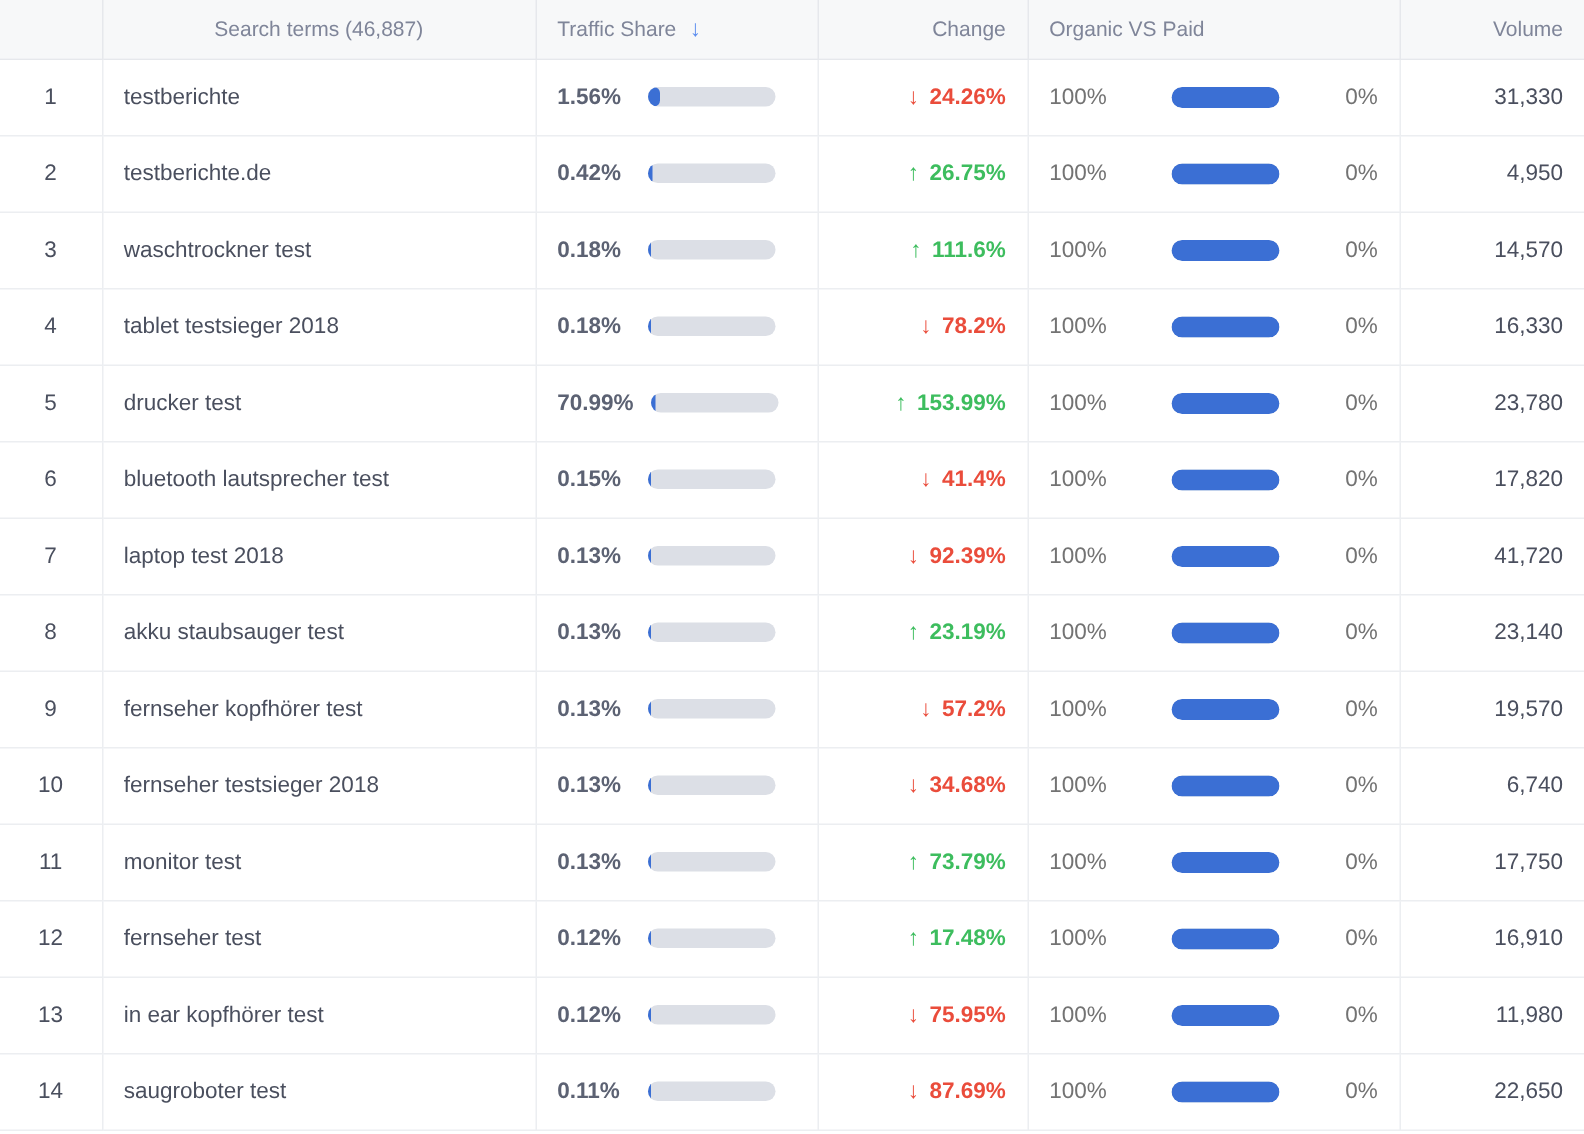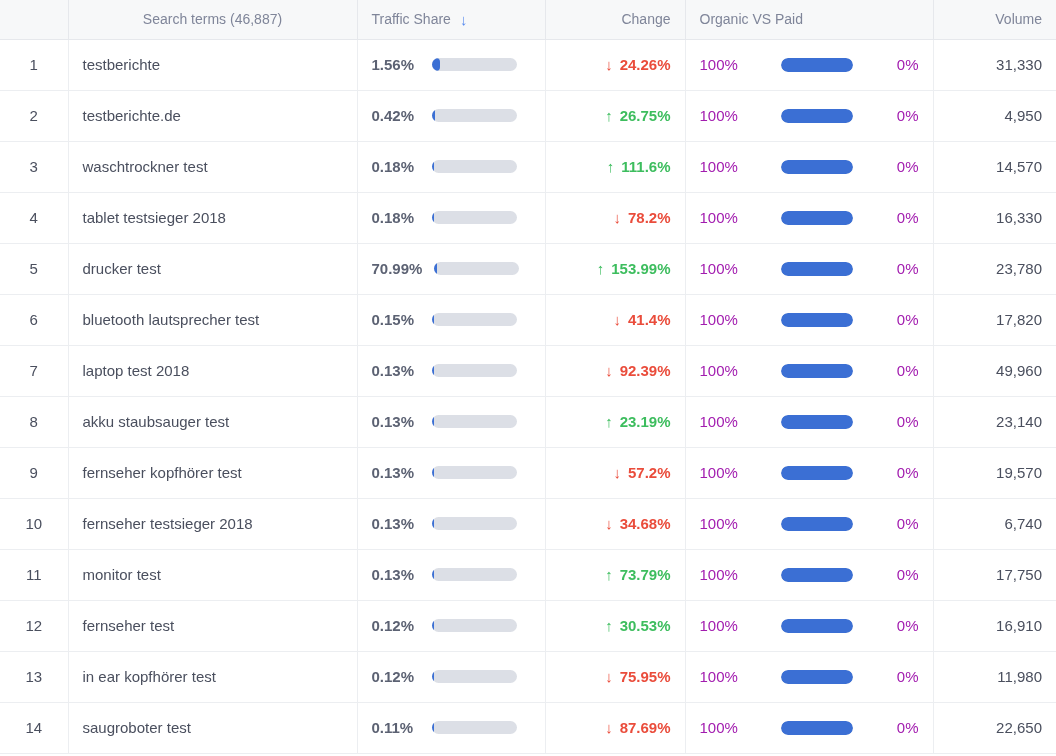--- a/index.html
+++ b/index.html
@@ -101,21 +101,21 @@
   .change-up   { color: #3dbd5e; }
   .change-down { color: #ea4c3b; }
   .arrow { font-size: 15px; line-height: 1; display: inline-block; }
 
   
   .ovp-wrap {
     display: flex; align-items: center;
     justify-content: space-between;
     gap: 10px;
   }
-  .ovp-left, .ovp-right { color: #a21caf; font-size: 15px; }
+  .ovp-left, .ovp-right { color: #737373; font-size: 15px; }
   .ovp-bar {
     position: relative;
     flex: none;
     width: 72px; height: 14px;
     background: #e4e7ec;
     border-radius: 7px;
     overflow: hidden;
   }
   .ovp-bar > i {
     position: absolute; left: 0; top: 0; bottom: 0;
@@ -359,21 +359,21 @@
         </td>
         <td>
           <div class="ovp-wrap">
             <span class="ovp-left">100%</span>
             <span class="ovp-bar">
               <i style="width:72px"></i>
             </span>
             <span class="ovp-right">0%</span>
           </div>
         </td>
-        <td class="cell-volume"><span>49,960</span></td>
+        <td class="cell-volume"><span>41,720</span></td>
       </tr>
       <tr>
         <td class="cell-rank"><span>8</span></td>
         <td class="cell-term"><span>akku staubsauger test</span></td>
         <td>
           <div class="share-wrap">
             <span class="share-val">0.13%</span>
             <span class="share-bar">
               <i style="width:2.5px"></i>
             </span>
@@ -487,21 +487,21 @@
           <div class="share-wrap">
             <span class="share-val">0.12%</span>
             <span class="share-bar">
               <i style="width:2.4615384615384617px"></i>
             </span>
           </div>
         </td>
         <td>
           <div class="share-wrap change-wrap change-up">
             <span class="arrow">↑</span>
-            <span>30.53%</span>
+            <span>17.48%</span>
           </div>
         </td>
         <td>
           <div class="ovp-wrap">
             <span class="ovp-left">100%</span>
             <span class="ovp-bar">
               <i style="width:72px"></i>
             </span>
             <span class="ovp-right">0%</span>
           </div>

